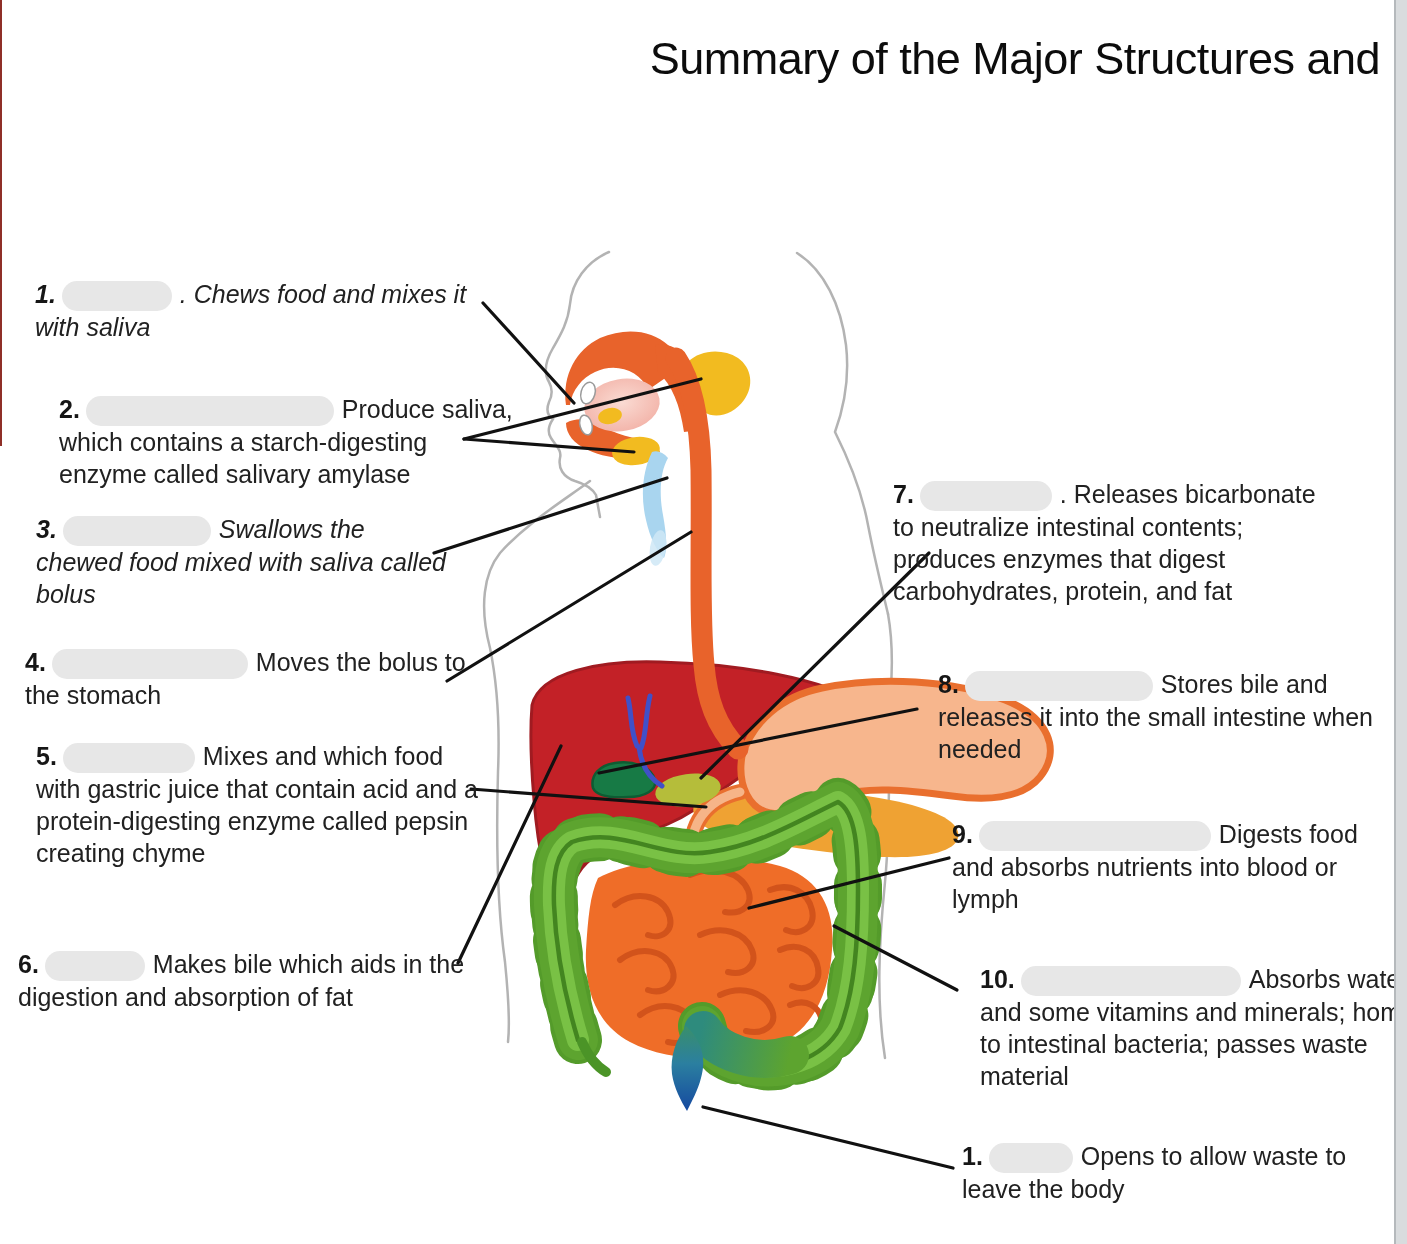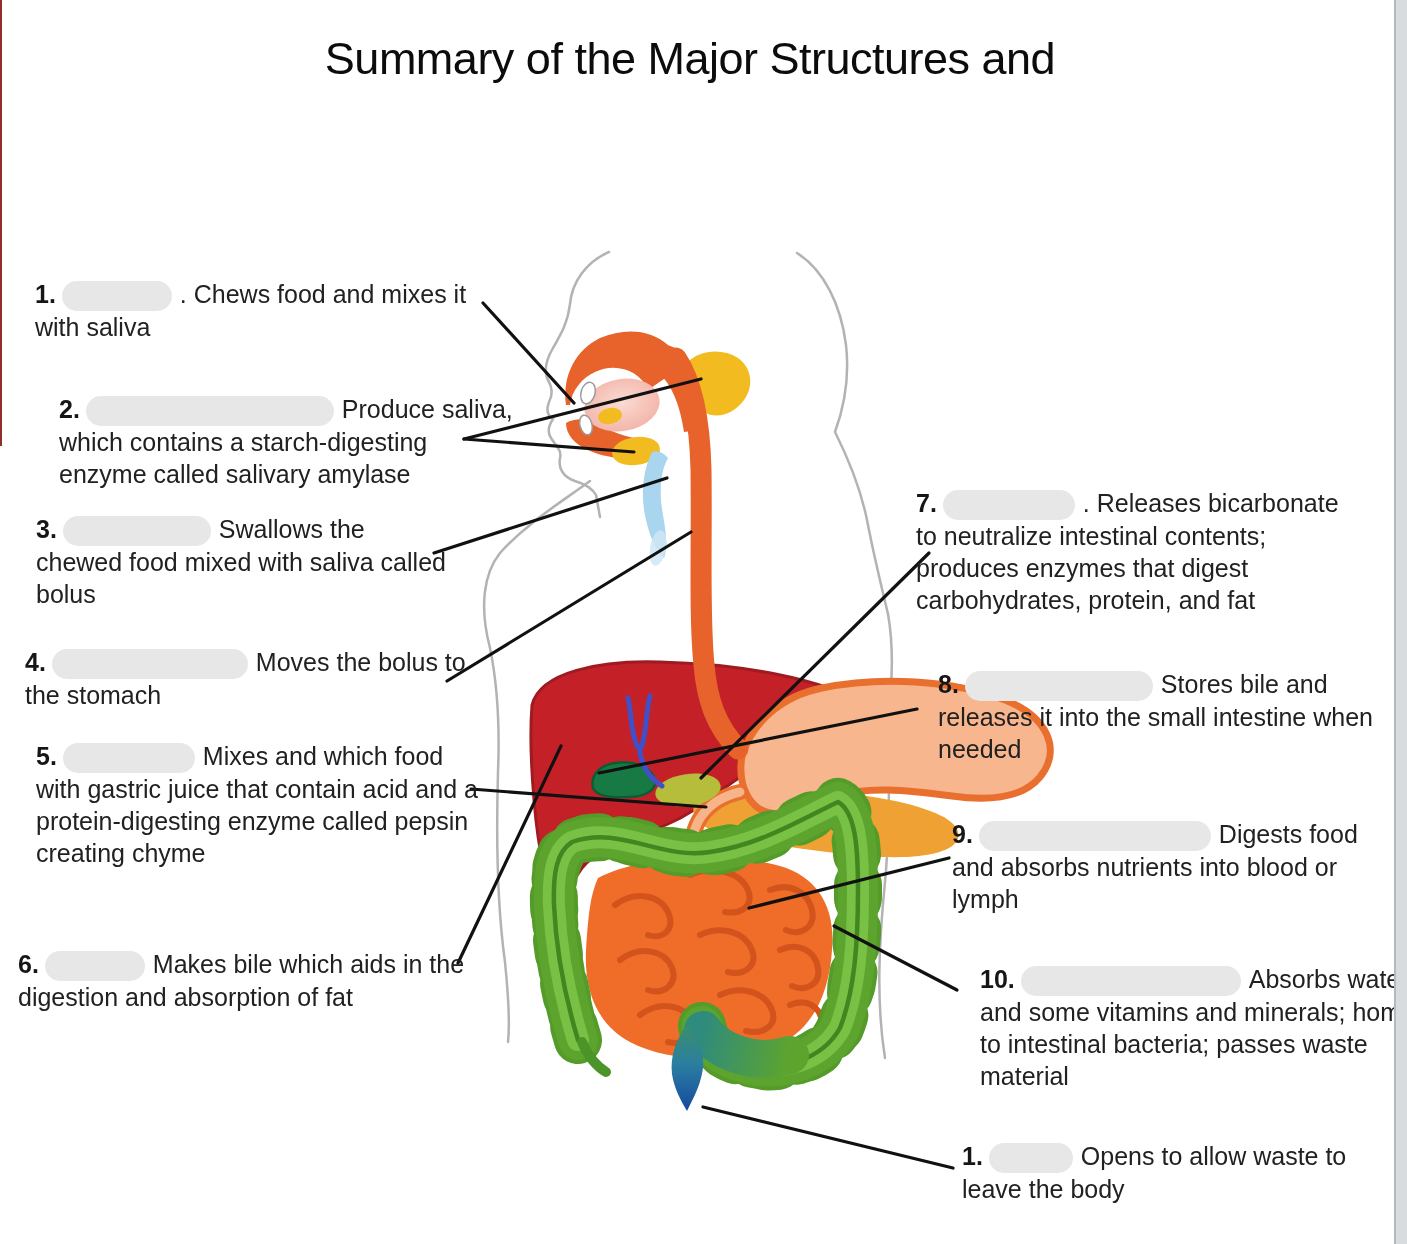--- a/index.html
+++ b/index.html
@@ -2,39 +2,39 @@
 <html><head>
 <meta charset="utf-8">
 <style>
   html,body{margin:0;padding:0;}
   body{
     width:1407px;height:1244px;position:relative;background:#ffffff;
     font-family:"Liberation Sans","DejaVu Sans",sans-serif;color:#1e1e1e;
     overflow:hidden;
   }
   .page-title{
-    position:absolute;left:0;top:28px;width:1380px;text-align:center;
+    position:absolute;left:0;top:28px;width:1380px;text-align:right;
     font-size:45px;line-height:62px;font-weight:400;color:#0c0c0c;
     letter-spacing:-0.5px;
   }
   .lbl{
     position:absolute;font-size:25px;line-height:32px;color:#212121;
   }
   .lbl b{font-weight:700;color:#161616;}
   .blob{
     display:inline-block;background:#e7e7e7;border-radius:16px;height:30px;
     vertical-align:-8px;margin:0 8px 0 6px;
   }
-  .l1{left:35px;top:278px;width:450px;}   .l1 .blob{width:110px;}
+  .l1{left:35px;top:278px;width:450px;font-style:italic;}   .l1 .blob{width:110px;}
   .l2{left:25px;top:393px;width:455px;margin-left:34px;}   .l2 .blob{width:248px;}
-  .l3{left:36px;top:513px;width:420px;}   .l3 .blob{width:148px;}
+  .l3{left:36px;top:513px;width:420px;font-style:italic;}   .l3 .blob{width:148px;}
   .l4{left:25px;top:646px;width:450px;}   .l4 .blob{width:196px;}
   .l5{left:36px;top:740px;width:448px;}   .l5 .blob{width:132px;}
   .l6{left:18px;top:948px;width:460px;}   .l6 .blob{width:100px;}
-  .l7{left:916px;top:478px;width:450px;margin-top:9px;}  .l7 .blob{width:132px;}
+  .l7{left:893px;top:478px;width:450px;}  .l7 .blob{width:132px;}
   .l8{left:938px;top:668px;width:440px;}  .l8 .blob{width:188px;}
   .l9{left:952px;top:818px;width:440px;}  .l9 .blob{width:232px;}
   .l10{left:948px;top:963px;width:448px;margin-left:32px;} .l10 .blob{width:220px;}
   .l11{left:962px;top:1140px;width:430px;}.l11 .blob{width:84px;}
   .page-edge{
     position:absolute;right:0;top:0;bottom:0;width:11px;
     background:#d9dcde;border-left:2px solid #b5b9bc;
   }
   .left-edge{
     position:absolute;left:0;top:0;width:2px;height:446px;background:#8f2f28;

